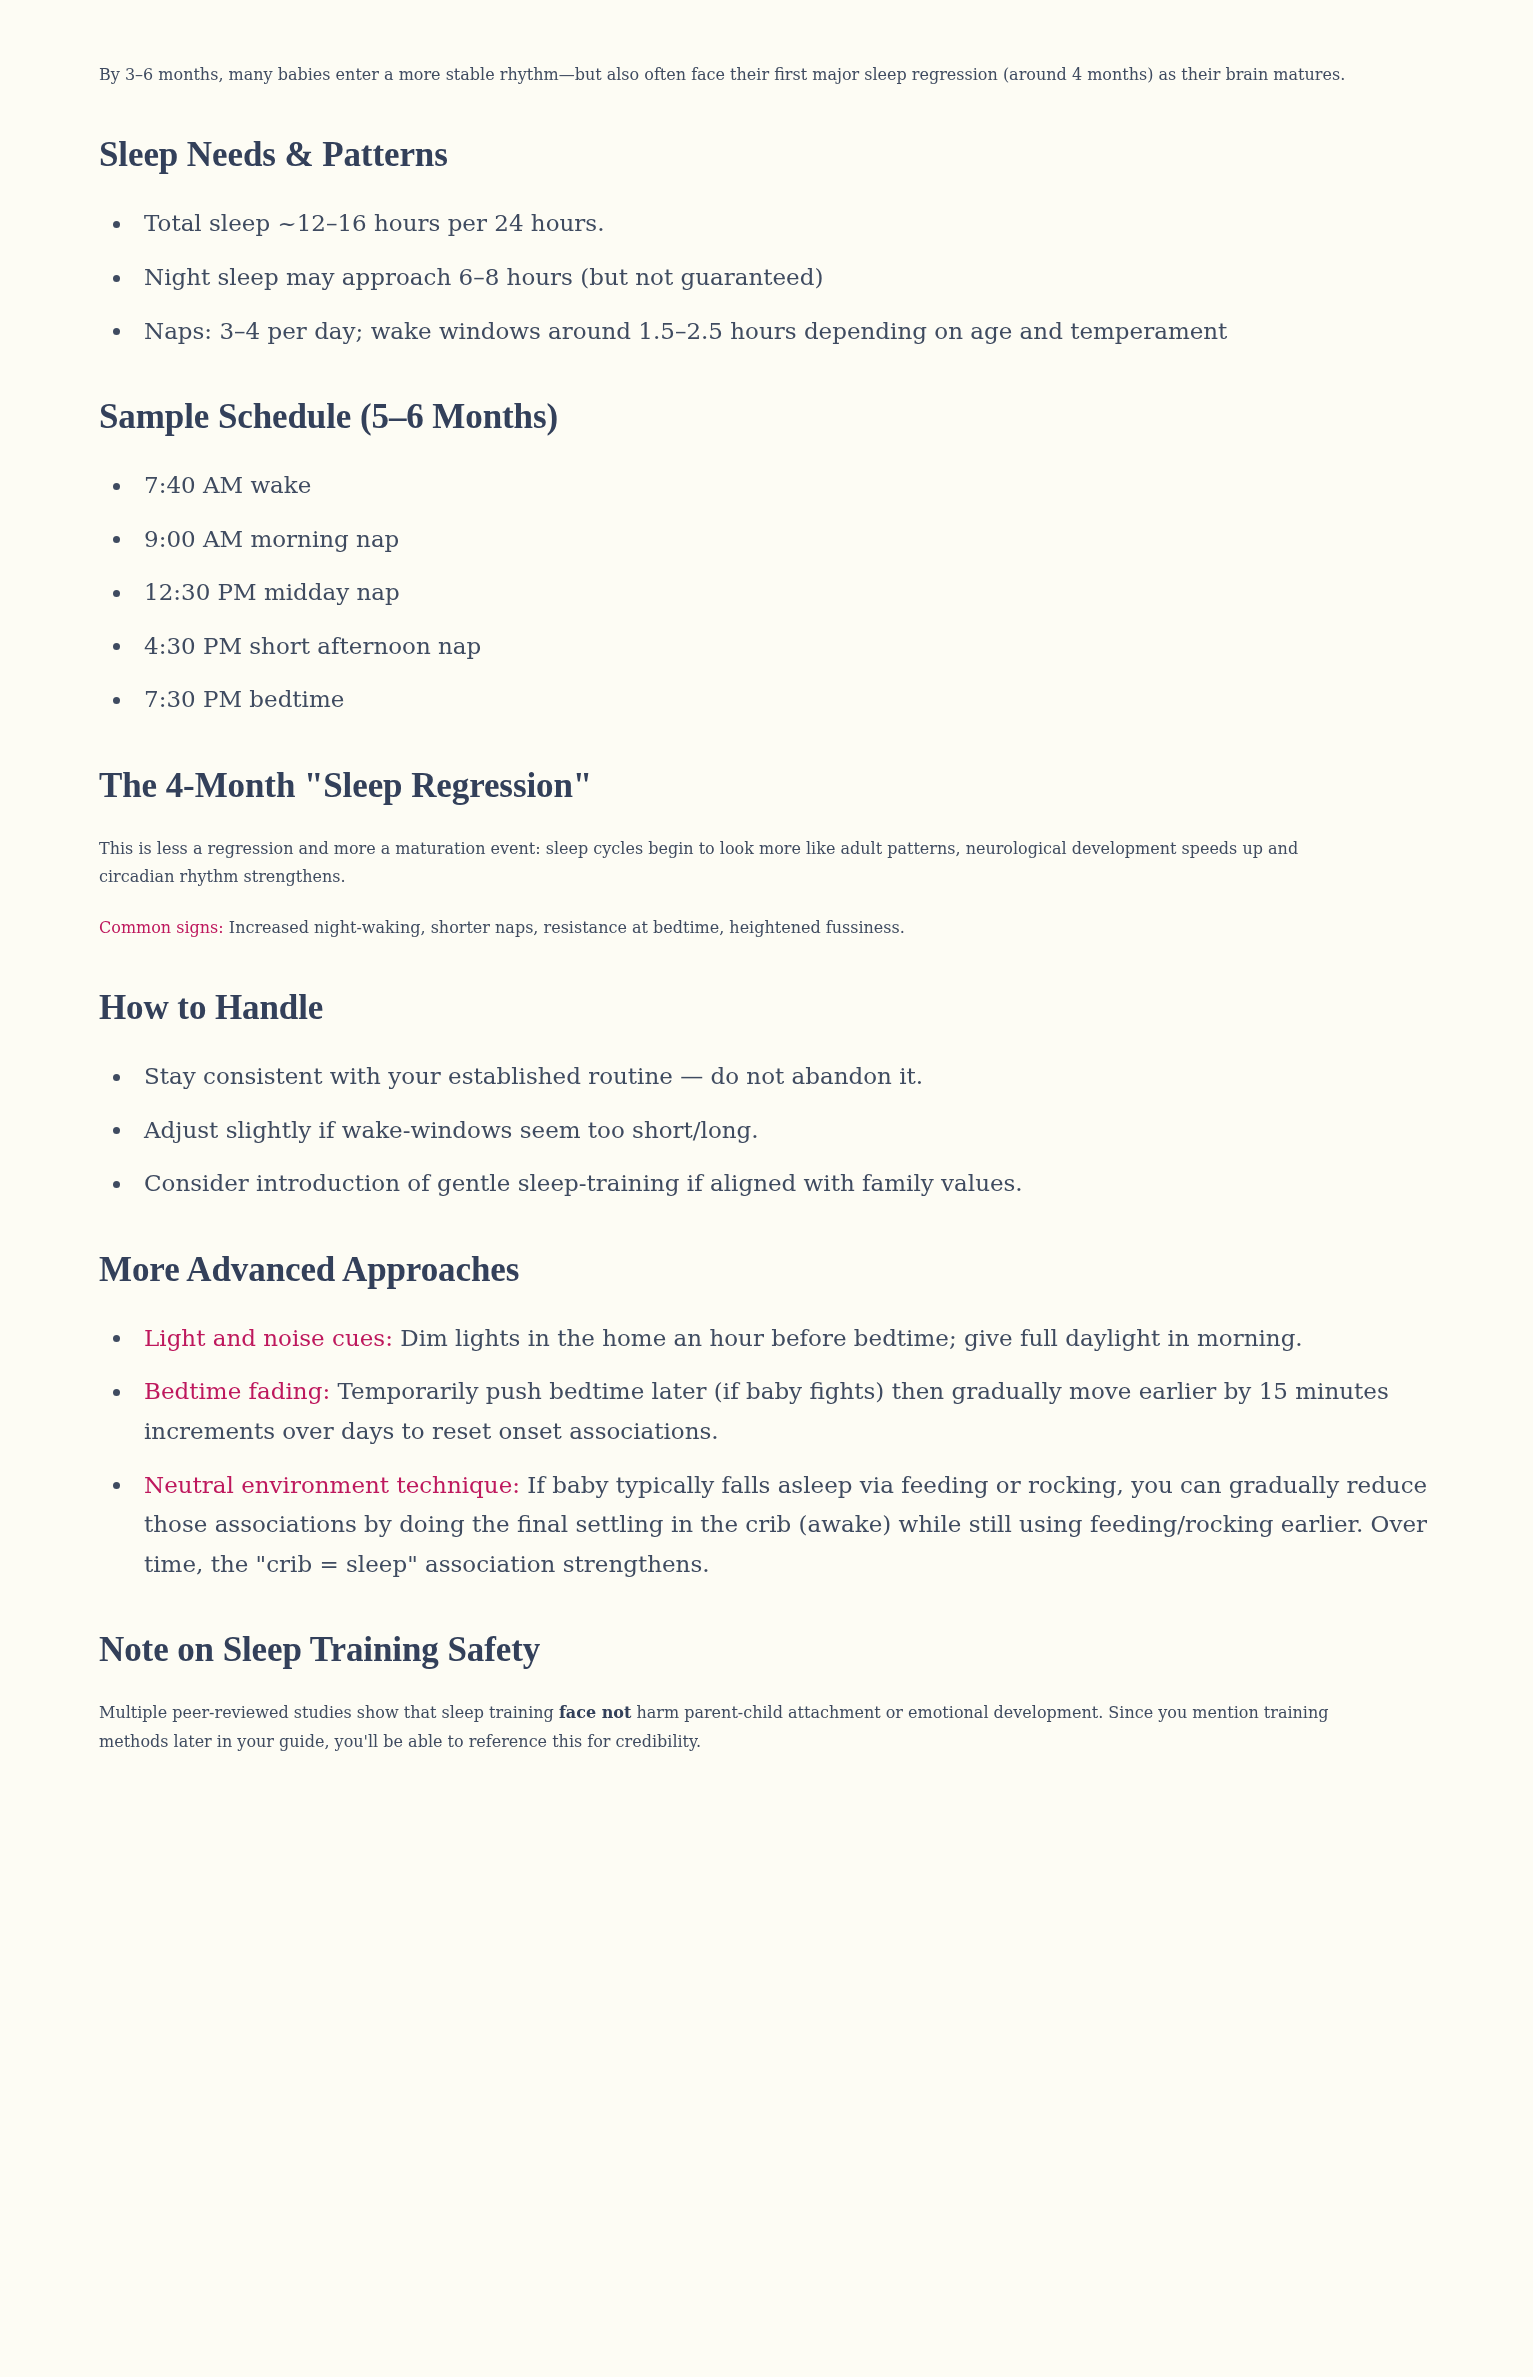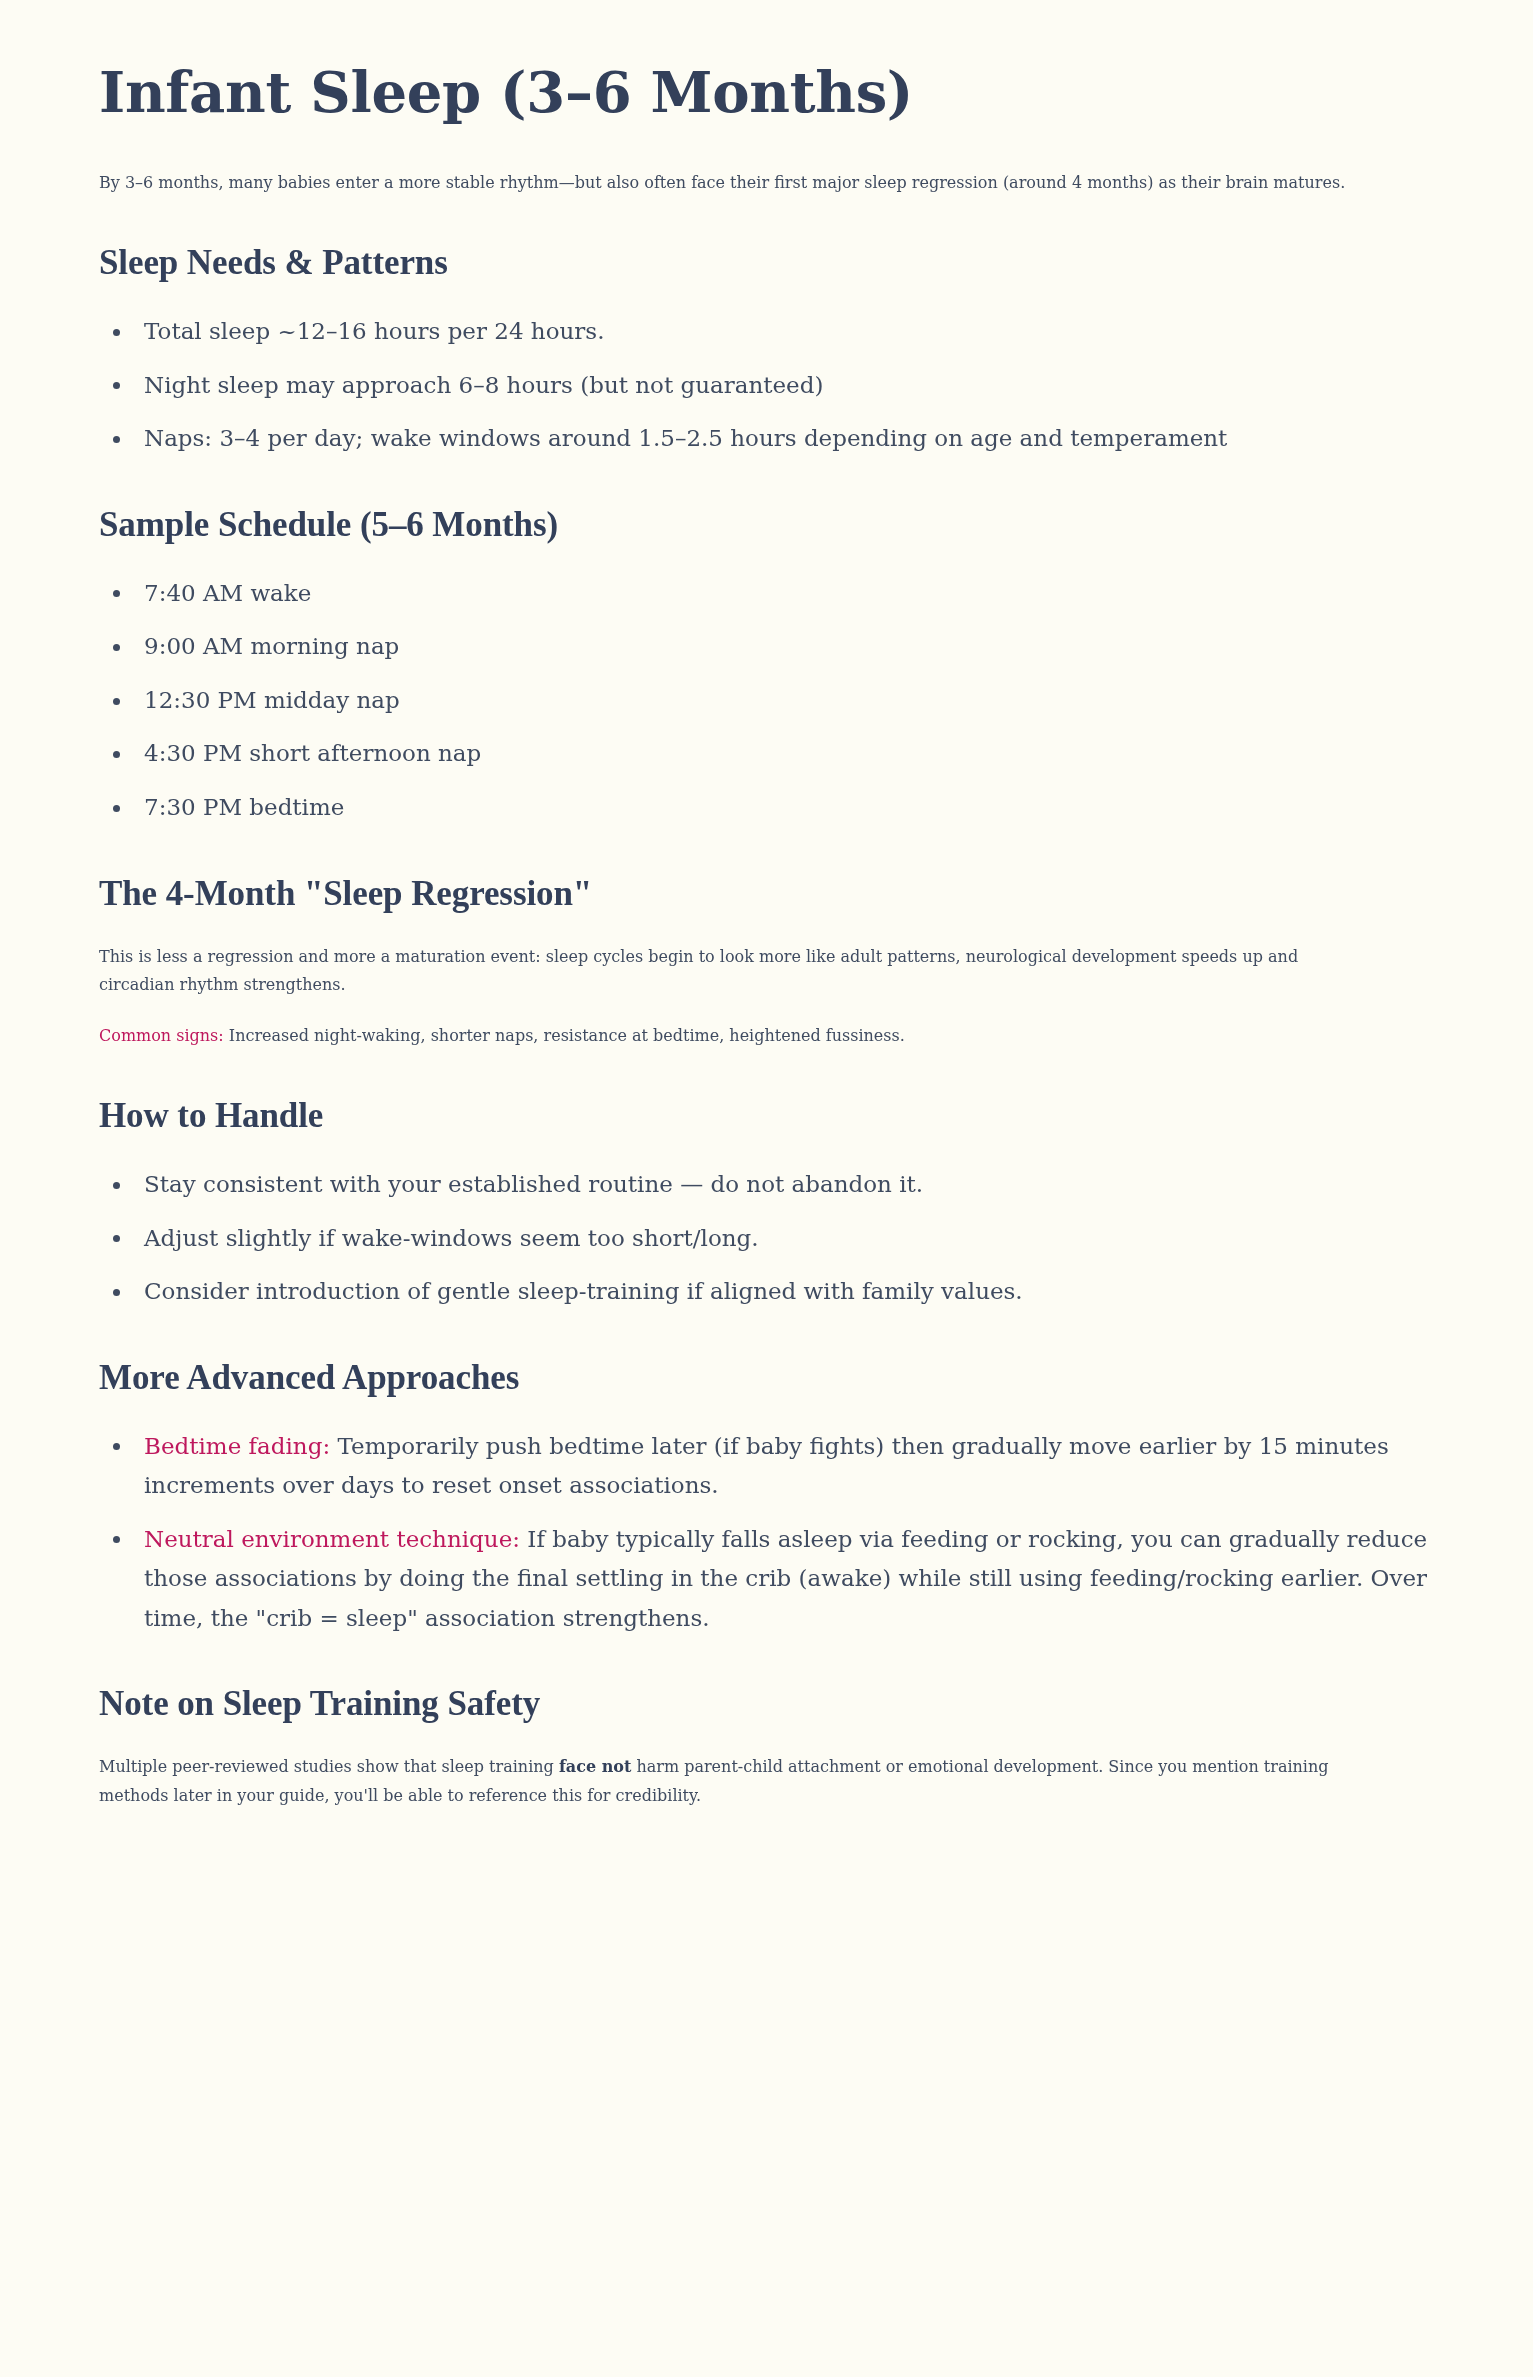--- a/index.html
+++ b/index.html
@@ -82,21 +82,20 @@
     color: #33405a;
   }
 
   .section-block { margin: 0; }
 </style>
 </head>
 <body>
 
 <div id="doc">
 
-  <h1 class="doc-title">Infant Sleep (3–6 Months)</h1>
 
   <p class="body-text">By 3–6 months, many babies enter a more stable rhythm—but also often face their first major sleep regression (around 4 months) as their brain matures.</p>
 
   <section class="section-block">
     <h2 class="section-heading">Sleep Needs &amp; Patterns</h2>
     <ul class="bullet-list">
       <li>Total sleep ~12–16 hours per 24 hours.</li>
       <li>Night sleep may approach 6–8 hours (but not guaranteed)</li>
       <li>Naps: 3–4 per day; wake windows around 1.5–2.5 hours depending on age and temperament</li>
     </ul>
@@ -124,20 +123,21 @@
     <ul class="bullet-list">
       <li>Stay consistent with your established routine — do not abandon it.</li>
       <li>Adjust slightly if wake-windows seem too short/long.</li>
       <li>Consider introduction of gentle sleep-training if aligned with family values.</li>
     </ul>
   </section>
 
   <section class="section-block">
     <h2 class="section-heading">More Advanced Approaches</h2>
     <ul class="bullet-list">
+      <li><span class="lead-in">Light and noise cues:</span><span> Dim lights in the home an hour before bedtime; give full daylight in morning.</span></li>
       <li><span class="lead-in">Bedtime fading:</span><span> Temporarily push bedtime later (if baby fights) then gradually move earlier by 15 minutes increments over days to reset onset associations.</span></li>
       <li><span class="lead-in">Neutral environment technique:</span><span> If baby typically falls asleep via feeding or rocking, you can gradually reduce those associations by doing the final settling in the crib (awake) while still using feeding/rocking earlier. Over time, the "crib = sleep" association strengthens.</span></li>
     </ul>
   </section>
 
   <section class="section-block">
     <h2 class="section-heading">Note on Sleep Training Safety</h2>
     <p class="body-text"><span>Multiple peer-reviewed studies show that sleep training </span><span class="strong-inline">face not</span><span> harm parent-child attachment or emotional development. Since you mention training methods later in your guide, you'll be able to reference this for credibility.</span></p>
   </section>
 

